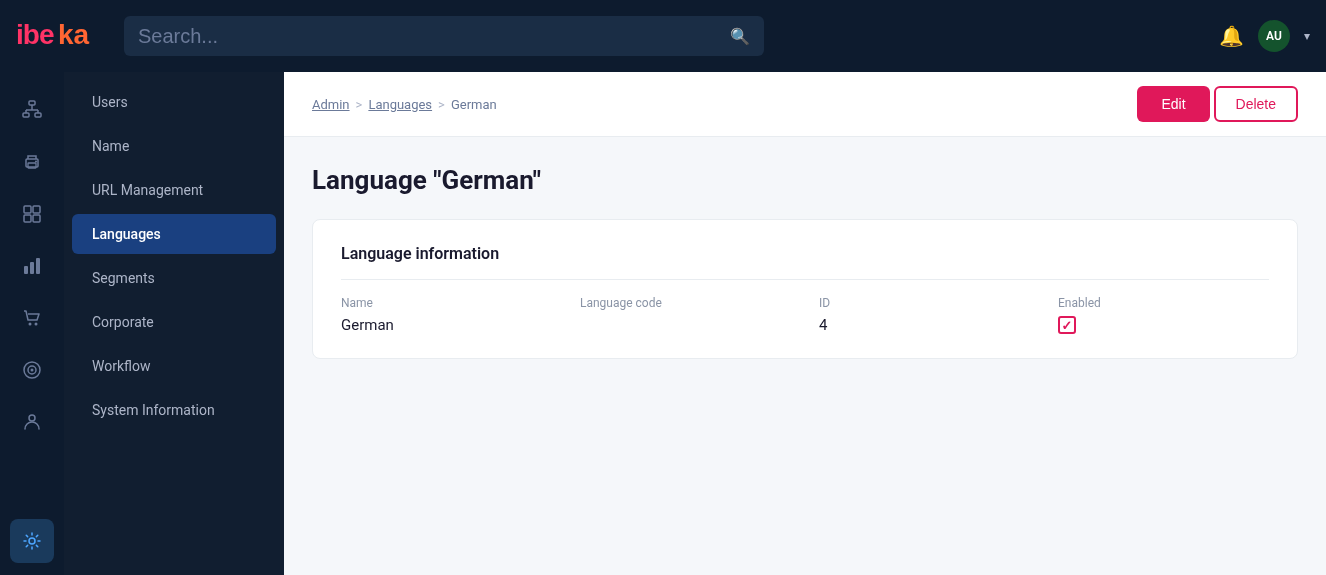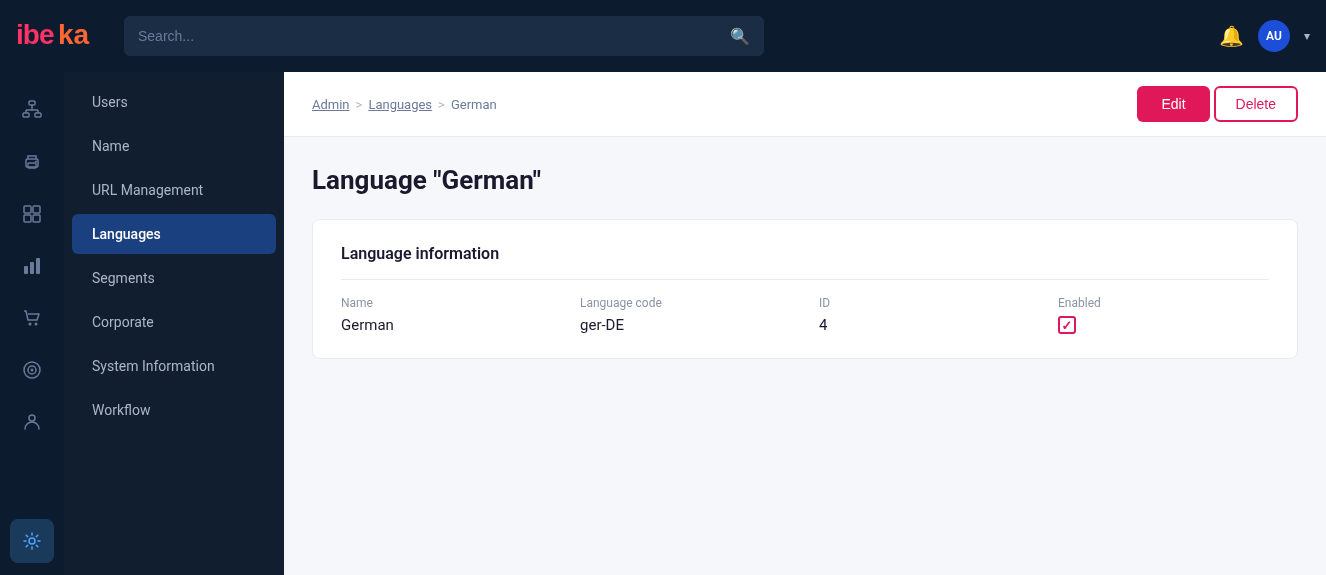--- a/index.html
+++ b/index.html
@@ -32,35 +32,35 @@
       align-items: center;
       padding: 0 14px;
       height: 40px;
       gap: 10px;
     }
     .search-bar input {
       background: transparent;
       border: none;
       outline: none;
       color: #adb5c8;
-      font-size: 14px;
+      font-size: 20px;
       flex: 1;
     }
     .search-bar input::placeholder { color: #6b7a99; }
     .search-icon { color: #6b7a99; font-size: 16px; }
     .header-right {
       margin-left: auto;
       display: flex;
       align-items: center;
       gap: 14px;
     }
     .bell-icon { color: #adb5c8; font-size: 20px; cursor: pointer; }
     .avatar {
       width: 32px; height: 32px;
-      background: #1d4ed8;
+      background: #14532d;
       border-radius: 50%;
       display: flex; align-items: center; justify-content: center;
       color: white; font-size: 12px; font-weight: 600;
       cursor: pointer;
       text-align: center;
     }
     .chevron-icon { color: #adb5c8; font-size: 12px; cursor: pointer; }
 
     
     .main-layout {
@@ -309,22 +309,22 @@
     </div>
   </div>
 
   <div class="nav-sidebar">
     <div class="nav-item">Users</div>
     <div class="nav-item">Name</div>
     <div class="nav-item">URL Management</div>
     <div class="nav-item active">Languages</div>
     <div class="nav-item">Segments</div>
     <div class="nav-item">Corporate</div>
+    <div class="nav-item">Workflow</div>
     <div class="nav-item">System Information</div>
-    <div class="nav-item">Workflow</div>
   </div>
 
   <div class="content">
 
     <div class="content-header">
       <div class="breadcrumb">
         <span class="breadcrumb-link">Admin</span>
         <span class="breadcrumb-sep">&gt;</span>
         <span class="breadcrumb-link">Languages</span>
         <span class="breadcrumb-sep">&gt;</span>
@@ -341,21 +341,20 @@
 
       <div class="info-card">
         <div class="info-card-title">Language information</div>
         <div class="info-row">
           <div class="info-field">
             <div class="info-field-label">Name</div>
             <div class="info-field-value">German</div>
           </div>
           <div class="info-field">
             <div class="info-field-label">Language code</div>
-            <div class="info-field-value">ger-DE</div>
           </div>
           <div class="info-field">
             <div class="info-field-label">ID</div>
             <div class="info-field-value">4</div>
           </div>
           <div class="info-field">
             <div class="info-field-label">Enabled</div>
             <div class="checkbox-display">
               <span class="check">✓</span>
             </div>

